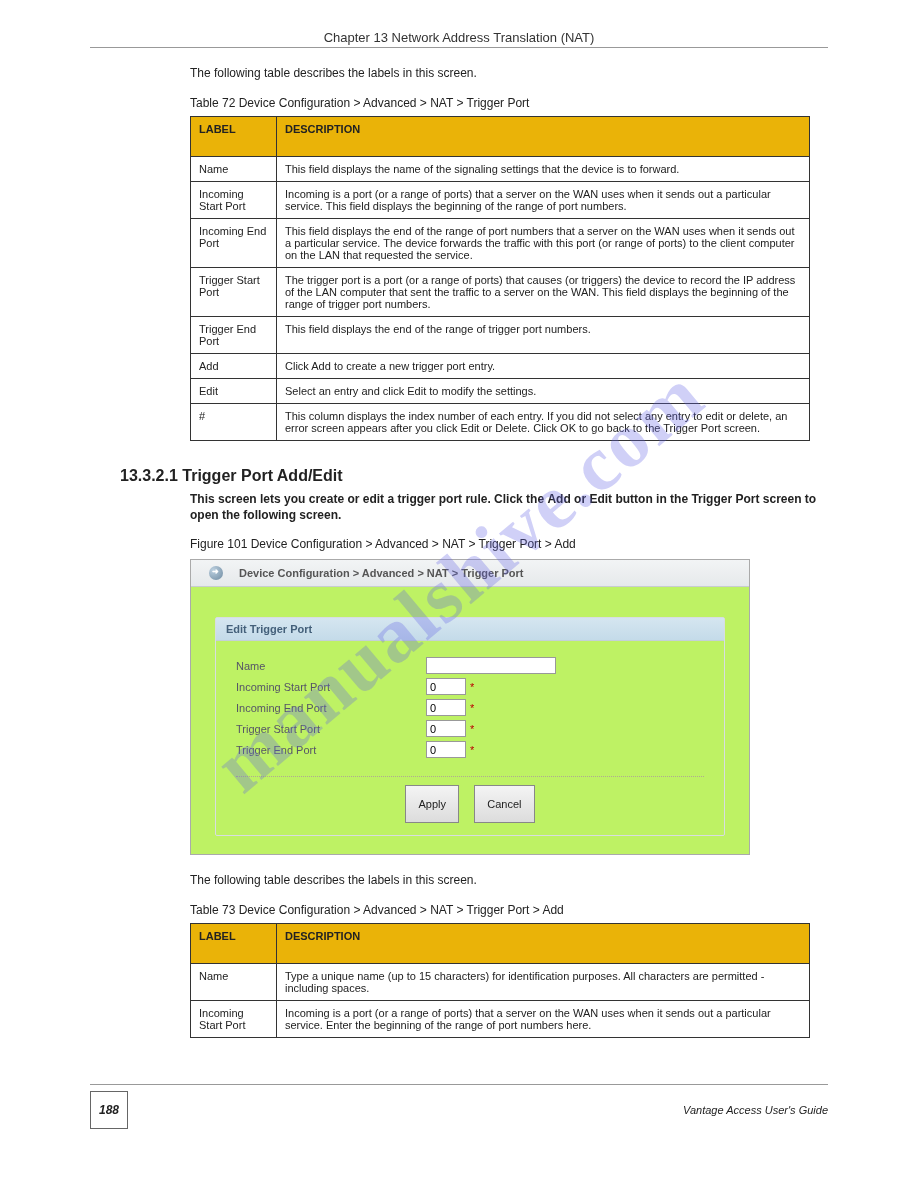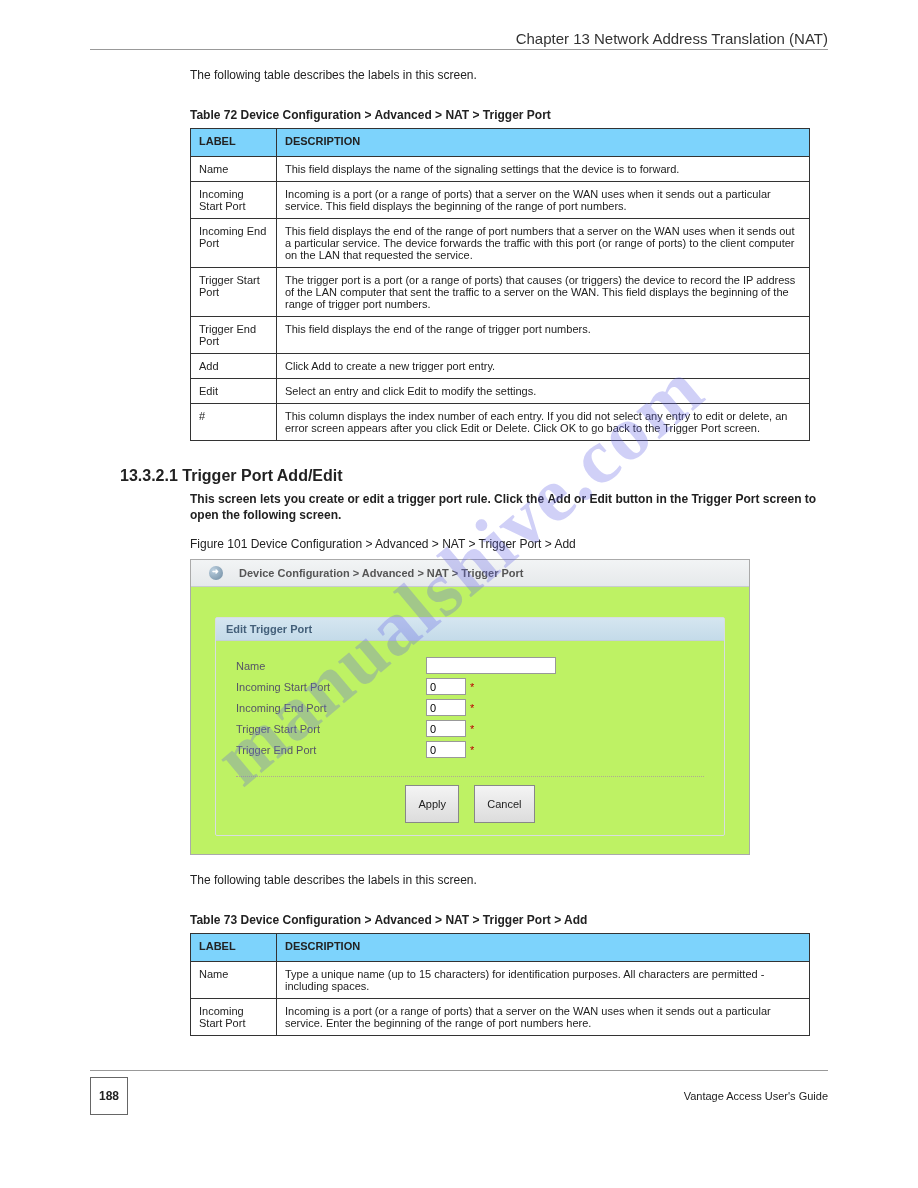--- a/index.html
+++ b/index.html
@@ -1,45 +1,45 @@
 <!DOCTYPE html>
 <html><head>
 <meta charset="utf-8">
 <style>
   * { box-sizing: border-box; margin: 0; padding: 0; }
   body { font-family: Arial, Helvetica, sans-serif; font-size: 12px; color: #222; background: #fff; width: 918px; margin: 0 auto; position: relative; }
   .page { padding: 30px 90px 30px 90px; }
   .header-line { border-bottom: 1px solid #999; margin-bottom: 10px; padding-bottom: 2px; }
-  .header-text { text-align: right; font-size: 15px; color: #333; }
+  .header-text { text-align: center; font-size: 13px; color: #333; }
   .intro { margin: 18px 0 8px 100px; font-size: 12px; }
-  .table-caption { font-weight: bold; margin: 26px 0 6px 100px; font-size: 12px; }
+  .table-caption { font-weight: normal; margin: 16px 0 6px 100px; font-size: 12px; }
   table.def { border-collapse: collapse; width: 620px; margin-left: 100px; }
   table.def th, table.def td { border: 1px solid #333; padding: 6px 8px; vertical-align: top; font-size: 11px; text-align: left; }
-  table.def th { background: #7dd3fc; font-weight: bold; height: 28px; }
+  table.def th { background: #eab308; font-weight: bold; height: 40px; }
   .section-num { font-size: 16px; font-weight: bold; margin: 26px 0 6px 30px; }
   .section-body { margin: 0 0 10px 100px; font-size: 12px; line-height: 1.35; font-weight: bold; }
   .fig-caption { font-weight: normal; margin: 14px 0 8px 100px; font-size: 12px; }
   .screenshot { width: 560px; margin-left: 100px; border: 1px solid #aaa; font-family: Arial, sans-serif; }
   .ss-breadcrumb { background: linear-gradient(#f2f4f5,#e6e9eb); border-bottom: 1px solid #c8cccf; padding: 6px 18px; font-size: 11px; color: #555; font-weight: bold; display: flex; align-items: center; gap: 16px; }
   .bc-icon { width: 14px; height: 14px; border-radius: 50%; background: radial-gradient(circle at 30% 30%, #bcd0e0, #6e8aa0); display: inline-block; position: relative; }
   .bc-icon::after { content: "➜"; color: #fff; font-size: 8px; position: absolute; left: 3px; top: 1px; }
   .ss-body { padding: 30px 24px 18px 24px; background: #bef264; }
   .panel { border: 1px solid #d8dde1; border-radius: 2px; }
   .panel-header { background: linear-gradient(#d5e6f0,#c4dbe9); padding: 5px 10px; font-size: 11px; font-weight: bold; color: #44607a; border-bottom: 1px solid #c4d0d8; }
   .panel-body { padding: 16px 20px 4px 20px; }
   .form-row { display: flex; align-items: center; margin-bottom: 4px; font-size: 11px; color: #556; }
   .form-row label { width: 190px; }
   .form-row input[type=text] { border: 1px solid #999; height: 17px; padding: 1px 3px; font-size: 11px; }
   .inp-name { width: 130px; }
   .inp-num { width: 40px; }
   .req { color: #b00; margin-left: 4px; }
   .dotline { border-top: 1px dotted #b0aa90; margin: 10px 20px 8px 20px; }
   .btn-row { text-align: center; padding-bottom: 12px; }
   .btn { display: inline-block; border: 1px solid #888; background: linear-gradient(#f4f4f4,#dcdcdc); padding: 12px 12px; font-size: 11px; margin: 0 6px; cursor: pointer; }
-  .footer { margin-top: 34px; }
+  .footer { margin-top: 46px; font-style: italic; }
   .page-num-box { border: 1px solid #666; width: 38px; height: 38px; display: flex; align-items: center; justify-content: center; font-size: 12px; font-weight: bold; margin-left: 0; }
   .footer-line { border-top: 1px solid #999; margin-bottom: 6px; }
   .watermark { position: absolute; top: 50%; left: 50%; transform: translate(-50%,-50%) rotate(-40deg); font-size: 78px; font-weight: bold; color: rgba(100,100,230,0.30); letter-spacing: 2px; pointer-events: none; user-select: none; font-family: Georgia, serif; }
 </style>
 </head>
 <body>
 
 <div class="page">
   <div class="header-line">
     <div class="header-text">Chapter 13 Network Address Translation (NAT)</div>

